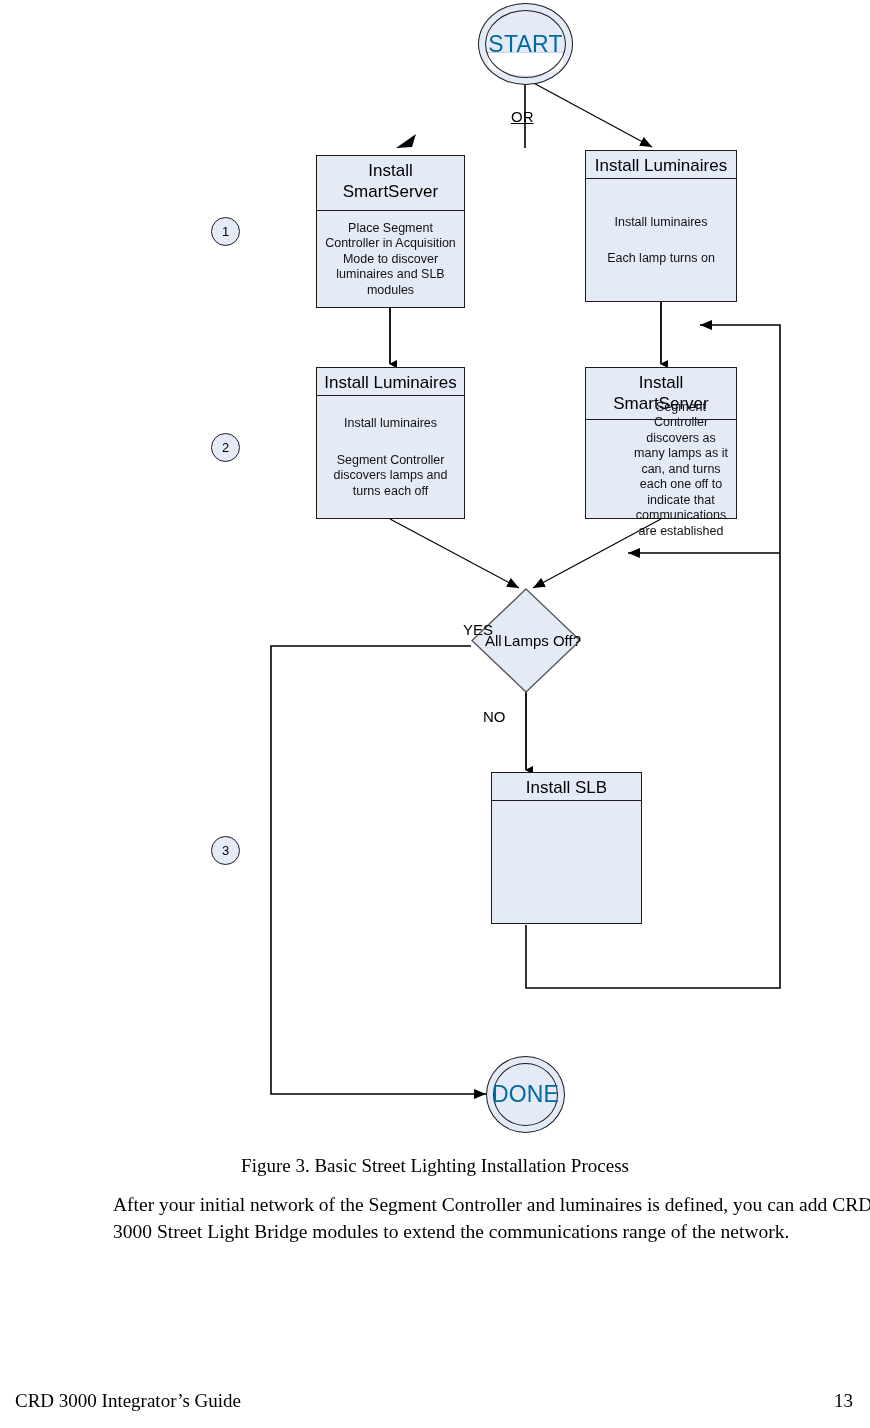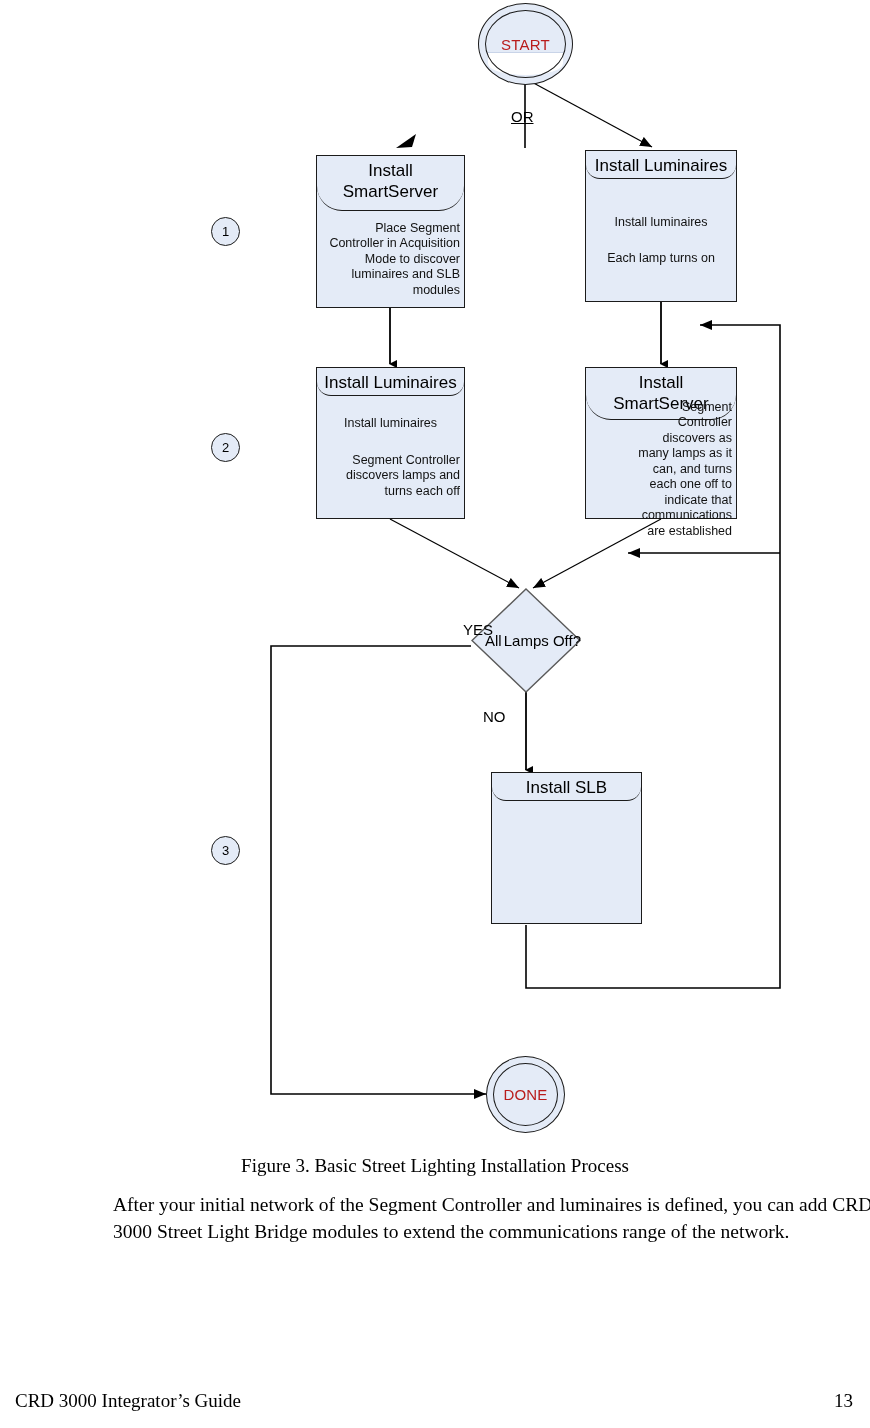--- a/index.html
+++ b/index.html
@@ -35,25 +35,24 @@
     border: 1px solid #1b1b1b;
   }
   .node .node-title {
     box-sizing: border-box;
     border-bottom: 1px solid #1b1b1b;
     text-align: center;
     font-size: 17px;
     line-height: 21px;
     color: #000;
     padding: 4px 2px 5px 2px;
-    border-radius: 25px;
   }
   .node .node-body {
     box-sizing: border-box;
-    text-align: right;
+    text-align: center;
     font-size: 12.5px;
     line-height: 15.5px;
     color: #111;
     padding: 6px 4px;
     display: flex;
     flex-direction: column;
     justify-content: center;
     align-items: center;
   }
   .node .node-body p { margin: 0; }
@@ -71,22 +70,22 @@
     position: absolute;
     left: 6px; top: 6px; right: 6px; bottom: 6px;
     border-radius: 50%;
     border: 1px solid #1b1b1b;
     box-sizing: border-box;
     display: flex;
     align-items: center;
     justify-content: center;
   }
   .terminator .term-label {
-    font-size: 15px;
-    color: #b91c1c;
+    font-size: 23px;
+    color: #0369a1;
     letter-spacing: .2px;
   }
   
   #node-start .white-band {
     position: absolute;
     left: 9px;
     right: 9px;
     top: 48px;
     bottom: 9px;
     background: #ffffff;

